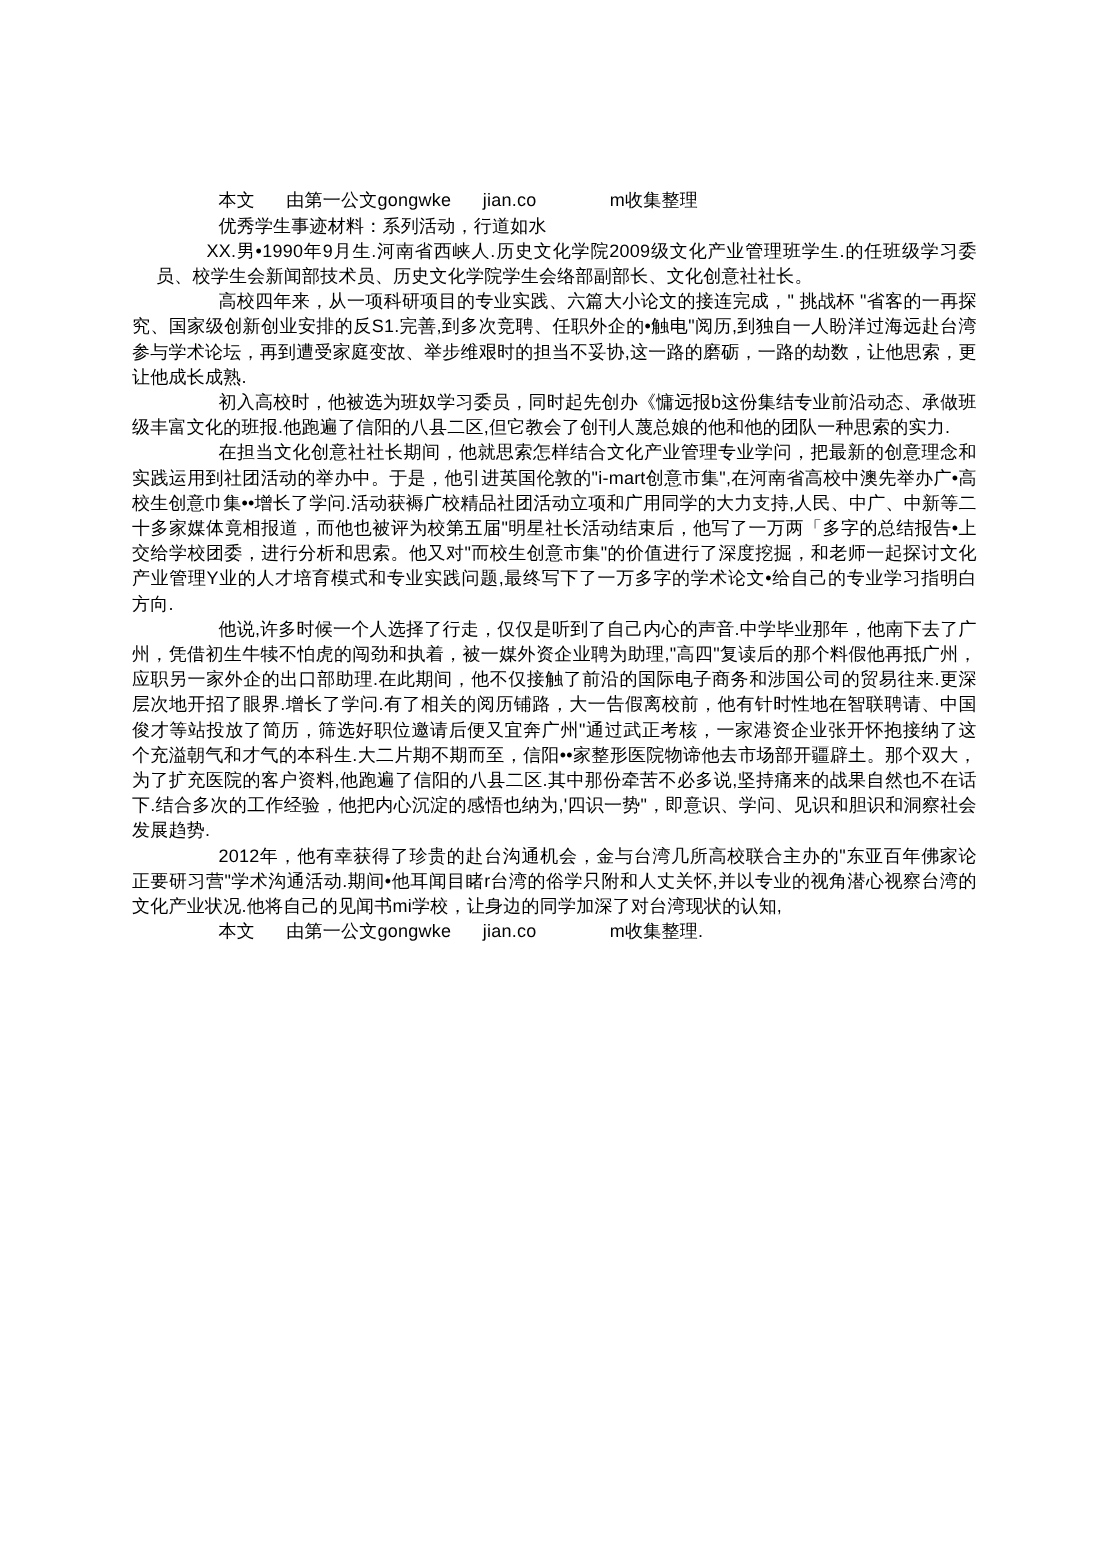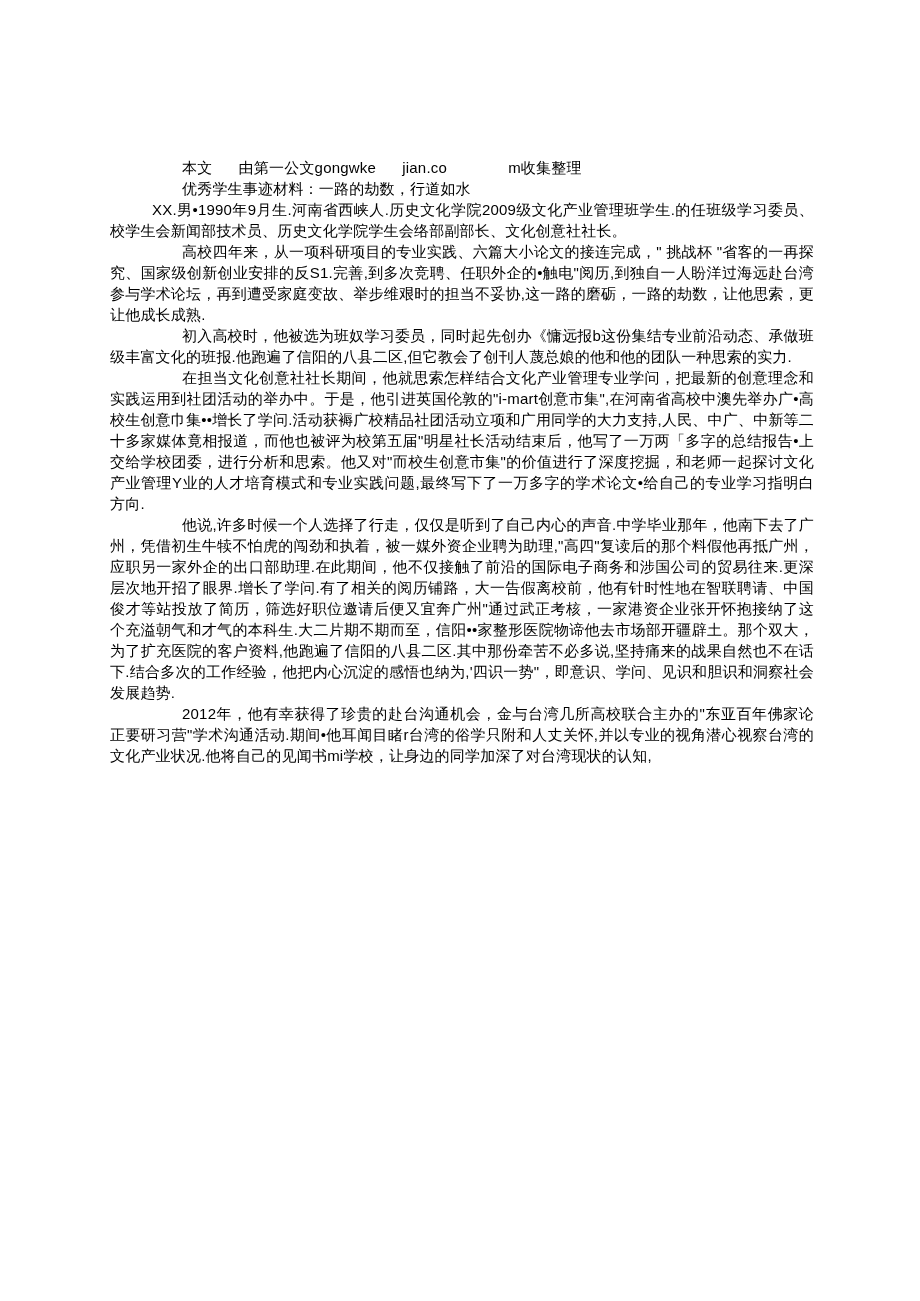--- a/index.html
+++ b/index.html
@@ -26,38 +26,40 @@
       margin: 0;
       text-align: justify;
       letter-spacing: 0.2px;
     }
     .pre {
       white-space: pre-wrap;
       text-align: left;
     }
     .indent-sm {
       text-indent: 2.8em;
+      margin-left: 20px;
     }
     .indent-lg {
       text-indent: 4.8em;
     }
   </style>
 </head>
 <body>
 
 <div class="page">
   <p class="line pre indent-lg">本文      由第一公文gongwke      jian.co              m收集整理</p>
 
-  <p class="line indent-lg">优秀学生事迹材料：一路的劫数，行道如水</p>
+  <p class="line indent-lg">优秀学生事迹材料：系列活动，行道如水</p>
 
   <p class="line indent-sm">XX.男•1990年9月生.河南省西峡人.历史文化学院2009级文化产业管理班学生.的任班级学习委员、校学生会新闻部技术员、历史文化学院学生会络部副部长、文化创意社社长。</p>
 
   <p class="line indent-lg">高校四年来，从一项科研项目的专业实践、六篇大小论文的接连完成，" 挑战杯 "省客的一再探究、国家级创新创业安排的反S1.完善,到多次竞聘、任职外企的•触电"阅历,到独自一人盼洋过海远赴台湾参与学术论坛，再到遭受家庭变故、举步维艰时的担当不妥协,这一路的磨砺，一路的劫数，让他思索，更让他成长成熟.</p>
 
   <p class="line indent-lg">初入高校时，他被选为班奴学习委员，同时起先创办《慵远报b这份集结专业前沿动态、承做班级丰富文化的班报.他跑遍了信阳的八县二区,但它教会了创刊人蔑总娘的他和他的团队一种思索的实力.</p>
 
   <p class="line indent-lg">在担当文化创意社社长期间，他就思索怎样结合文化产业管理专业学问，把最新的创意理念和实践运用到社团活动的举办中。于是，他引进英国伦敦的"i-mart创意市集",在河南省高校中澳先举办广•高校生创意巾集••增长了学问.活动获褥广校精品社团活动立项和广用同学的大力支持,人民、中广、中新等二十多家媒体竟相报道，而他也被评为校第五届"明星社长活动结束后，他写了一万两「多字的总结报告•上交给学校团委，进行分析和思索。他又对"而校生创意市集"的价值进行了深度挖掘，和老师一起探讨文化产业管理Y业的人才培育模式和专业实践问题,最终写下了一万多字的学术论文•给自己的专业学习指明白方向.</p>
 
   <p class="line indent-lg">他说,许多时候一个人选择了行走，仅仅是听到了自己内心的声音.中学毕业那年，他南下去了广州，凭借初生牛犊不怕虎的闯劲和执着，被一媒外资企业聘为助理,"高四"复读后的那个料假他再抵广州，应职另一家外企的出口部助理.在此期间，他不仅接触了前沿的国际电子商务和涉国公司的贸易往来.更深层次地开招了眼界.增长了学问.有了相关的阅历铺路，大一告假离校前，他有针时性地在智联聘请、中国俊才等站投放了简历，筛选好职位邀请后便又宜奔广州"通过武正考核，一家港资企业张开怀抱接纳了这个充溢朝气和才气的本科生.大二片期不期而至，信阳••家整形医院物谛他去市场部开疆辟土。那个双大，为了扩充医院的客户资料,他跑遍了信阳的八县二区.其中那份牵苦不必多说,坚持痛来的战果自然也不在话下.结合多次的工作经验，他把内心沉淀的感悟也纳为,'四识一势"，即意识、学问、见识和胆识和洞察社会发展趋势.</p>
 
   <p class="line indent-lg">2012年，他有幸获得了珍贵的赴台沟通机会，金与台湾几所高校联合主办的"东亚百年佛家论正要研习营"学术沟通活动.期间•他耳闻目睹r台湾的俗学只附和人丈关怀,并以专业的视角潜心视察台湾的文化产业状况.他将自己的见闻书mi学校，让身边的同学加深了对台湾现状的认知,</p>
 
+  <p class="line pre indent-lg">本文      由第一公文gongwke      jian.co              m收集整理.</p>
 </div>
 
 </body></html>

